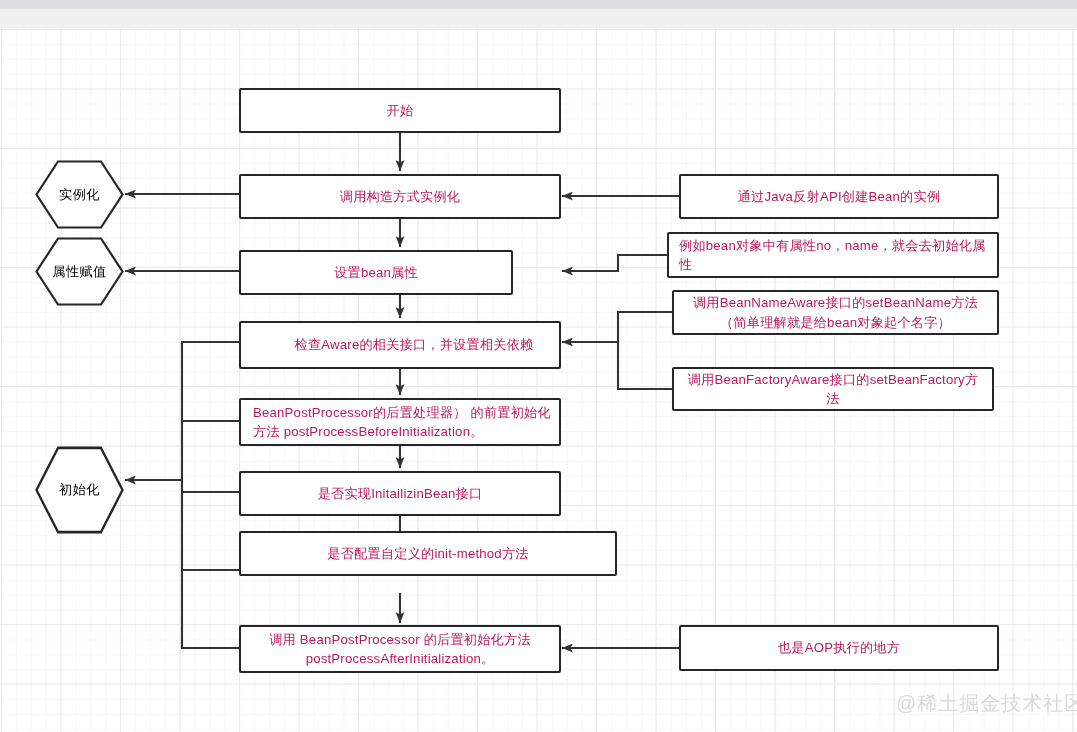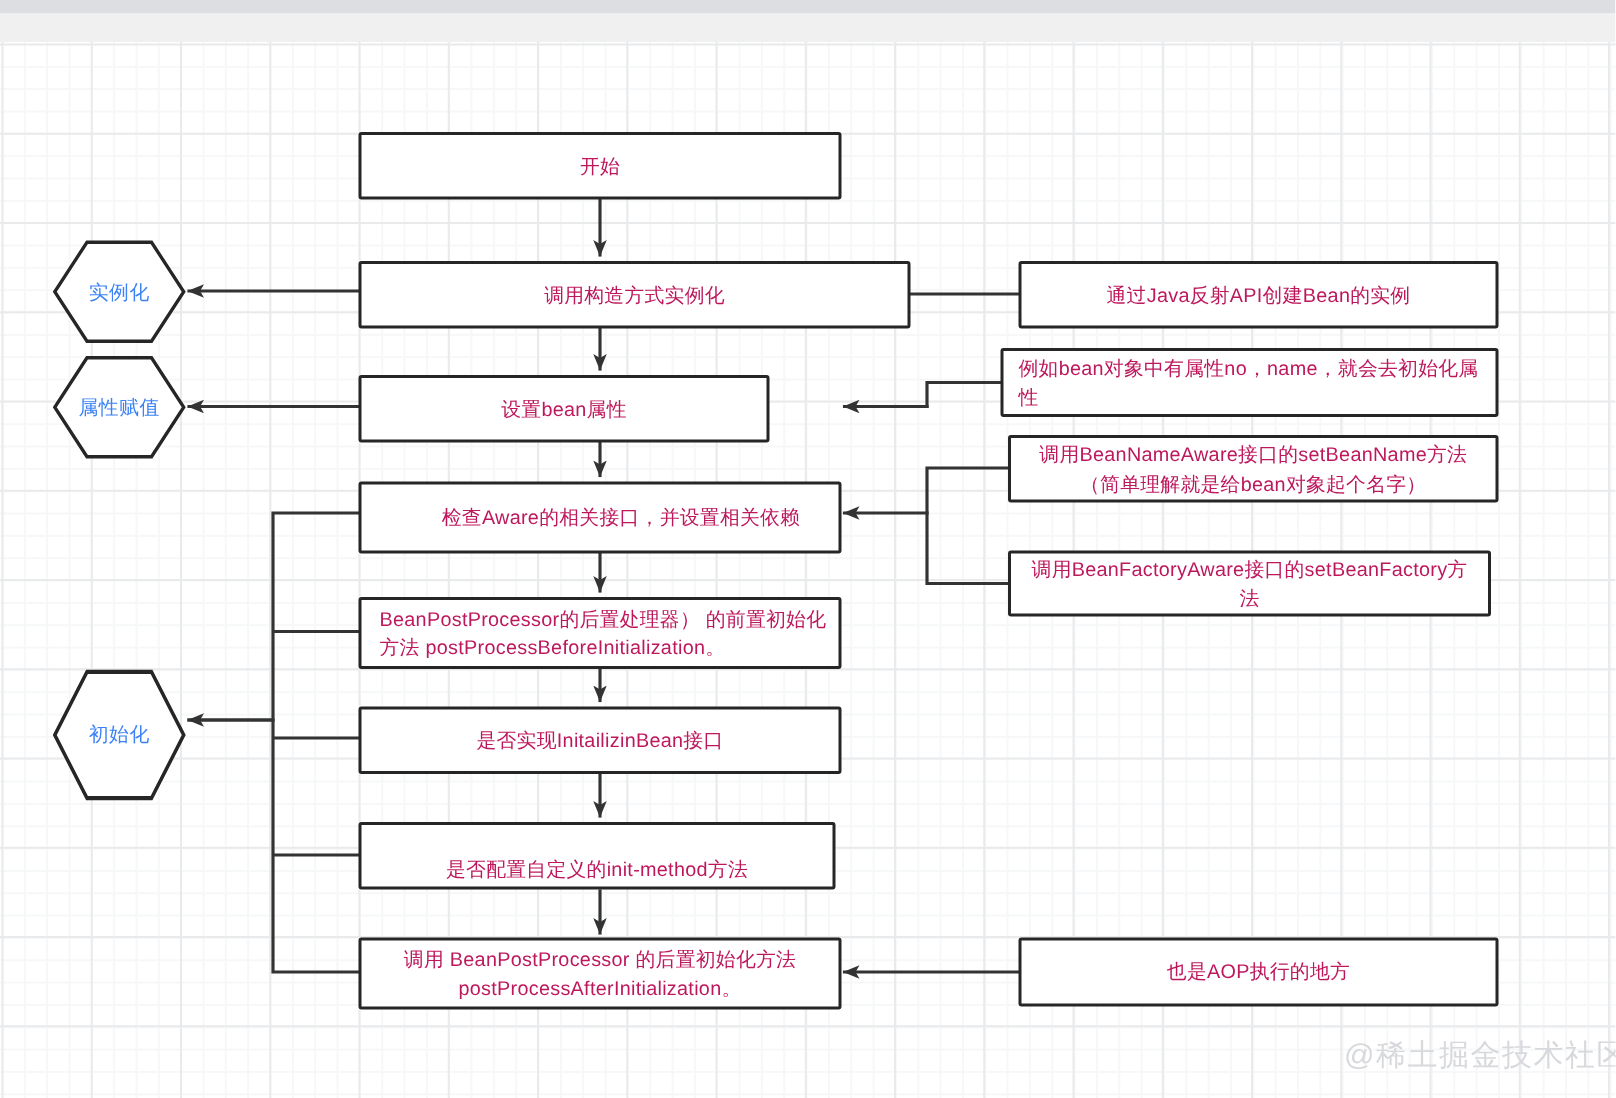--- a/index.html
+++ b/index.html
@@ -102,21 +102,21 @@
     width: 100%;
     white-space: pre-line;
   }
 
   
   .hex {
     position: absolute;
     display: flex;
     align-items: center;
     justify-content: center;
-    color: #3b82f6;
+    color: #000000;
     font-size: 13.2px;
     letter-spacing: 0.4px;
   }
   .hex .hexshape {
     position: absolute;
     left: 0;
     top: 0;
     width: 100%;
     height: 100%;
   }
@@ -202,42 +202,42 @@
       <svg class="hexshape" viewBox="0 0 89 69" preserveAspectRatio="none">
         <polygon points="23,1.5 66,1.5 87.5,34.5 66,67.5 23,67.5 1.5,34.5" fill="#ffffff" stroke="#262626" stroke-width="2.2"></polygon>
       </svg>
       <span class="hexlabel">初始化</span>
     </div>
 
     <div class="node" style="left:239px; top:88px; width:322px; height:45px;">
       <span class="txt">开始</span>
     </div>
 
-    <div class="node" style="left:239px; top:174px; width:368px; height:45px;">
+    <div class="node" style="left:239px; top:174px; width:322px; height:45px;">
       <span class="txt">调用构造方式实例化</span>
     </div>
 
     <div class="node" style="left:239px; top:250px; width:274px; height:45px;">
       <span class="txt">设置bean属性</span>
     </div>
 
     <div class="node" style="left:239px; top:321px; width:322px; height:48px;padding-left:36px;">
       <span class="txt">检查Aware的相关接口，并设置相关依赖</span>
     </div>
 
     <div class="node" style="left:239px; top:398px; width:322px; height:48px; justify-content:flex-start;">
       <span class="txt" style="text-align:left; padding-left:4px;">BeanPostProcessor的后置处理器） 的前置初始化
 方法 postProcessBeforeInitialization。</span>
     </div>
 
     <div class="node" style="left:239px; top:471px; width:322px; height:45px;">
       <span class="txt">是否实现InitailizinBean接口</span>
     </div>
 
-    <div class="node" style="left:239px; top:548px; width:318px; height:45px;align-items:flex-end;">
+    <div class="node" style="left:239px; top:531px; width:378px; height:45px;">
       <span class="txt">是否配置自定义的init-method方法</span>
     </div>
 
     <div class="node" style="left:239px; top:625px; width:322px; height:48px;">
       <span class="txt">调用 BeanPostProcessor 的后置初始化方法
 postProcessAfterInitialization。</span>
     </div>
 
     <div class="node" style="left:679px; top:174px; width:320px; height:45px;">
       <span class="txt">通过Java反射API创建Bean的实例</span>

